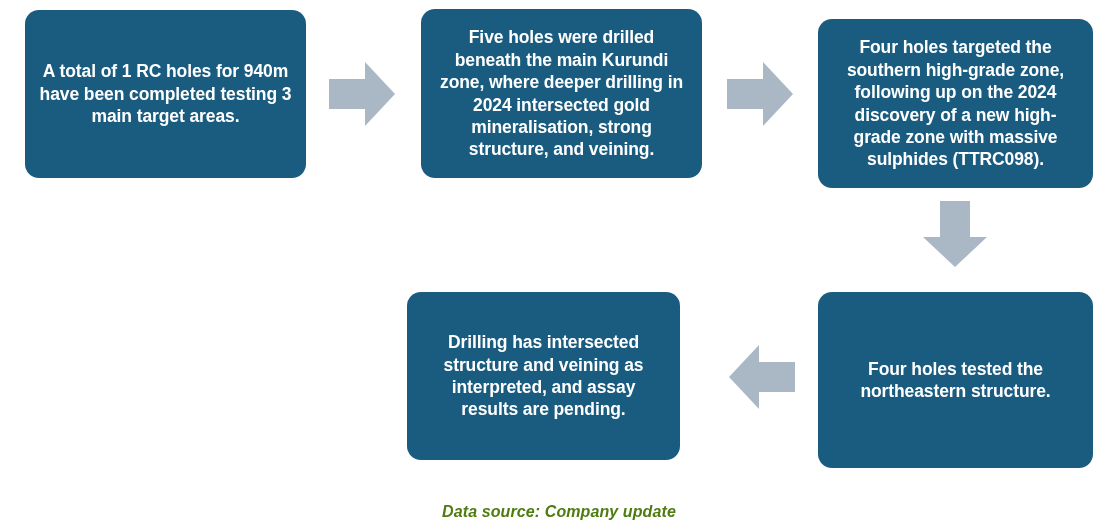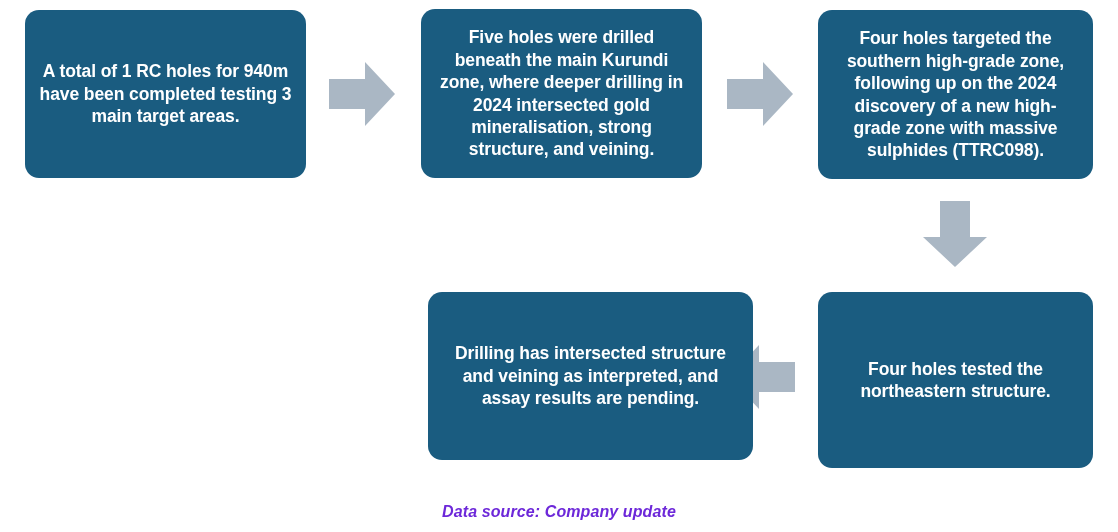--- a/index.html
+++ b/index.html
@@ -36,43 +36,43 @@
     font-size: 17.5px;
     line-height: 1.28;
     text-align: center;
     letter-spacing: -0.1px;
     white-space: pre-line;
   }
 
   
   #node-1 { left: 25px;  top: 10px;  width: 281px; height: 168px; }
   #node-2 { left: 421px; top: 9px;   width: 281px; height: 169px; }
-  #node-3 { left: 818px; top: 10px;   width: 275px; height: 169px; }
+  #node-3 { left: 818px; top: 19px;   width: 275px; height: 169px; }
   #node-4 { left: 818px; top: 292px; width: 275px; height: 176px; }
-  #node-5 { left: 428px; top: 292px; width: 325px; height: 168px; }
+  #node-5 { left: 407px; top: 292px; width: 273px; height: 168px; }
 
   
   .arrow {
     position: absolute;
   }
   .arrow svg { display: block; }
 
   #arrow-1 { left: 329px; top: 62px;  width: 66px; height: 64px; }
   #arrow-2 { left: 727px; top: 62px;  width: 66px; height: 64px; }
   #arrow-3 { left: 923px; top: 201px; width: 64px; height: 66px; }
   #arrow-4 { left: 729px; top: 345px; width: 66px; height: 64px; }
 
   
   #caption {
     position: absolute;
     left: 0;
     top: 503px;
     width: 1118px;
     text-align: center;
-    color: #6d28d9;
+    color: #4d7c0f;
     font-family: "Liberation Sans", sans-serif;
     font-style: italic;
     font-weight: bold;
     font-size: 16px;
     letter-spacing: 0.1px;
   }
 </style>
 </head>
 <body>
 

